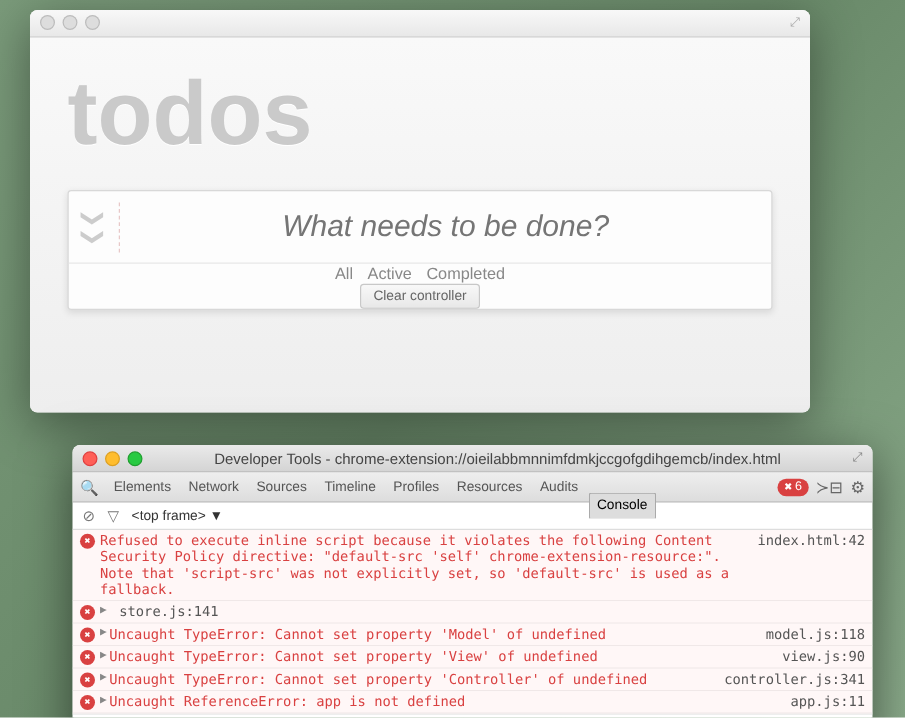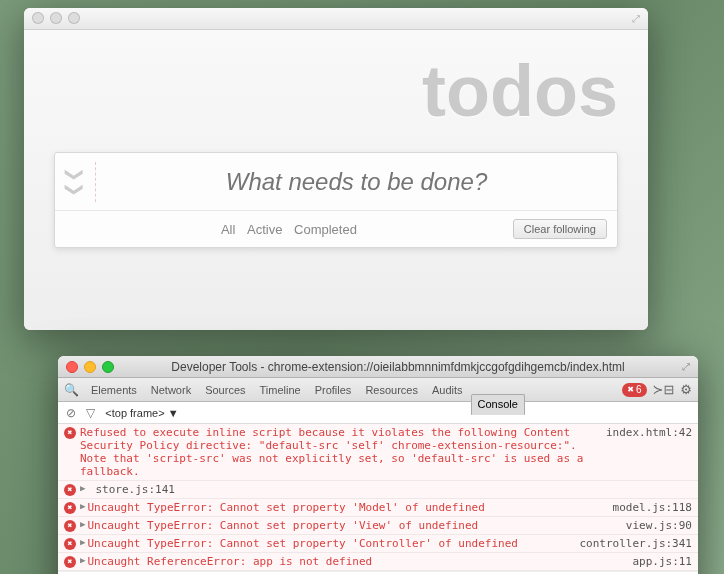--- a/index.html
+++ b/index.html
@@ -29,21 +29,21 @@
 }
 .traffic-lights { position: absolute; left: 8px; top: 4px; display: flex; gap: 6px; }
 .tl { width: 12px; height: 12px; border-radius: 50%; border: 0.5px solid rgba(0,0,0,0.15); background: #ddd; }
 .app-fullscreen-icon { position: absolute; right: 8px; top: 5px; color: #aaa; font-size: 10px; }
 .app-body {
   background: linear-gradient(#f9f9f9, #eee);
   height: calc(100% - 22px);
   padding: 20px 30px 10px;
 }
 .app-title {
-  text-align: right;
+  text-align: left;
   font-size: 72px;
   font-weight: bold;
   color: rgba(180,180,180,0.7);
   text-shadow: 0 1px 0 #fff;
   margin-bottom: 20px;
 }
 .todo-card {
   background: #fdfdfd;
   border: 1px solid #d8d8d8;
   border-radius: 3px;
@@ -70,20 +70,21 @@
   border-left: 1px dashed #e8c8c8;
   text-align: center;
 }
 .todo-footer {
   display: flex;
   align-items: center;
   height: 36px;
   padding: 0 10px;
   font-size: 13px;
   color: #888;
+  flex-direction: column;
 }
 .filters { flex: 1; text-align: center; }
 .filters span { margin: 0 4px; cursor: pointer; }
 .clear-btn {
   background: linear-gradient(#f8f8f8,#e8e8e8);
   border: 1px solid #c8c8c8;
   border-radius: 3px;
   padding: 3px 10px;
   font-size: 11px;
   color: #666;
@@ -192,21 +193,21 @@
       <div class="todo-input-row">
         <div class="toggle-all" style="transform: rotate(90deg);">❯❯</div>
         <input class="new-todo" placeholder="What needs to be done?" style="">
       </div>
       <div class="todo-footer">
         <div class="filters">
           <span>All</span>
           <span>Active</span>
           <span>Completed</span>
         </div>
-        <button class="clear-btn">Clear following</button>
+        <button class="clear-btn">Clear controller</button>
       </div>
     </div>
   </div>
 </div>
 
 <div class="devtools">
   <div class="dt-titlebar">
     <div class="dt-traffic">
       <div class="dt-tl r"></div>
       <div class="dt-tl y"></div>

